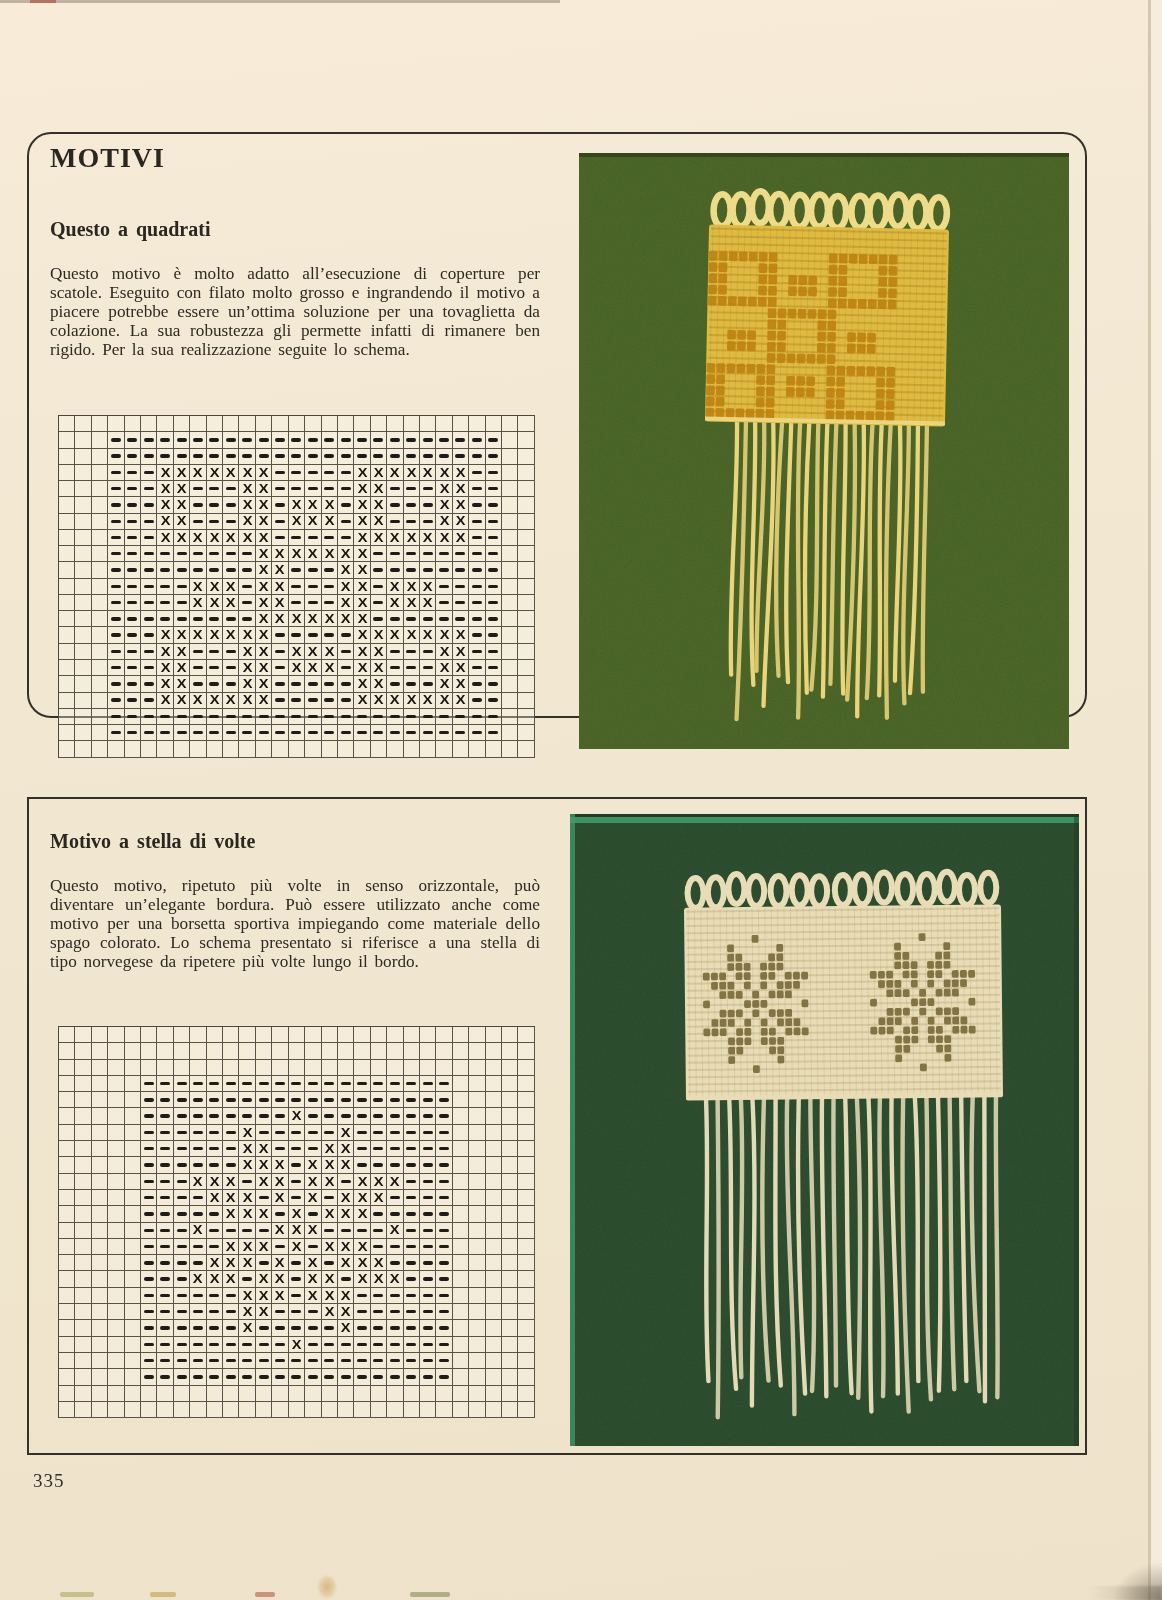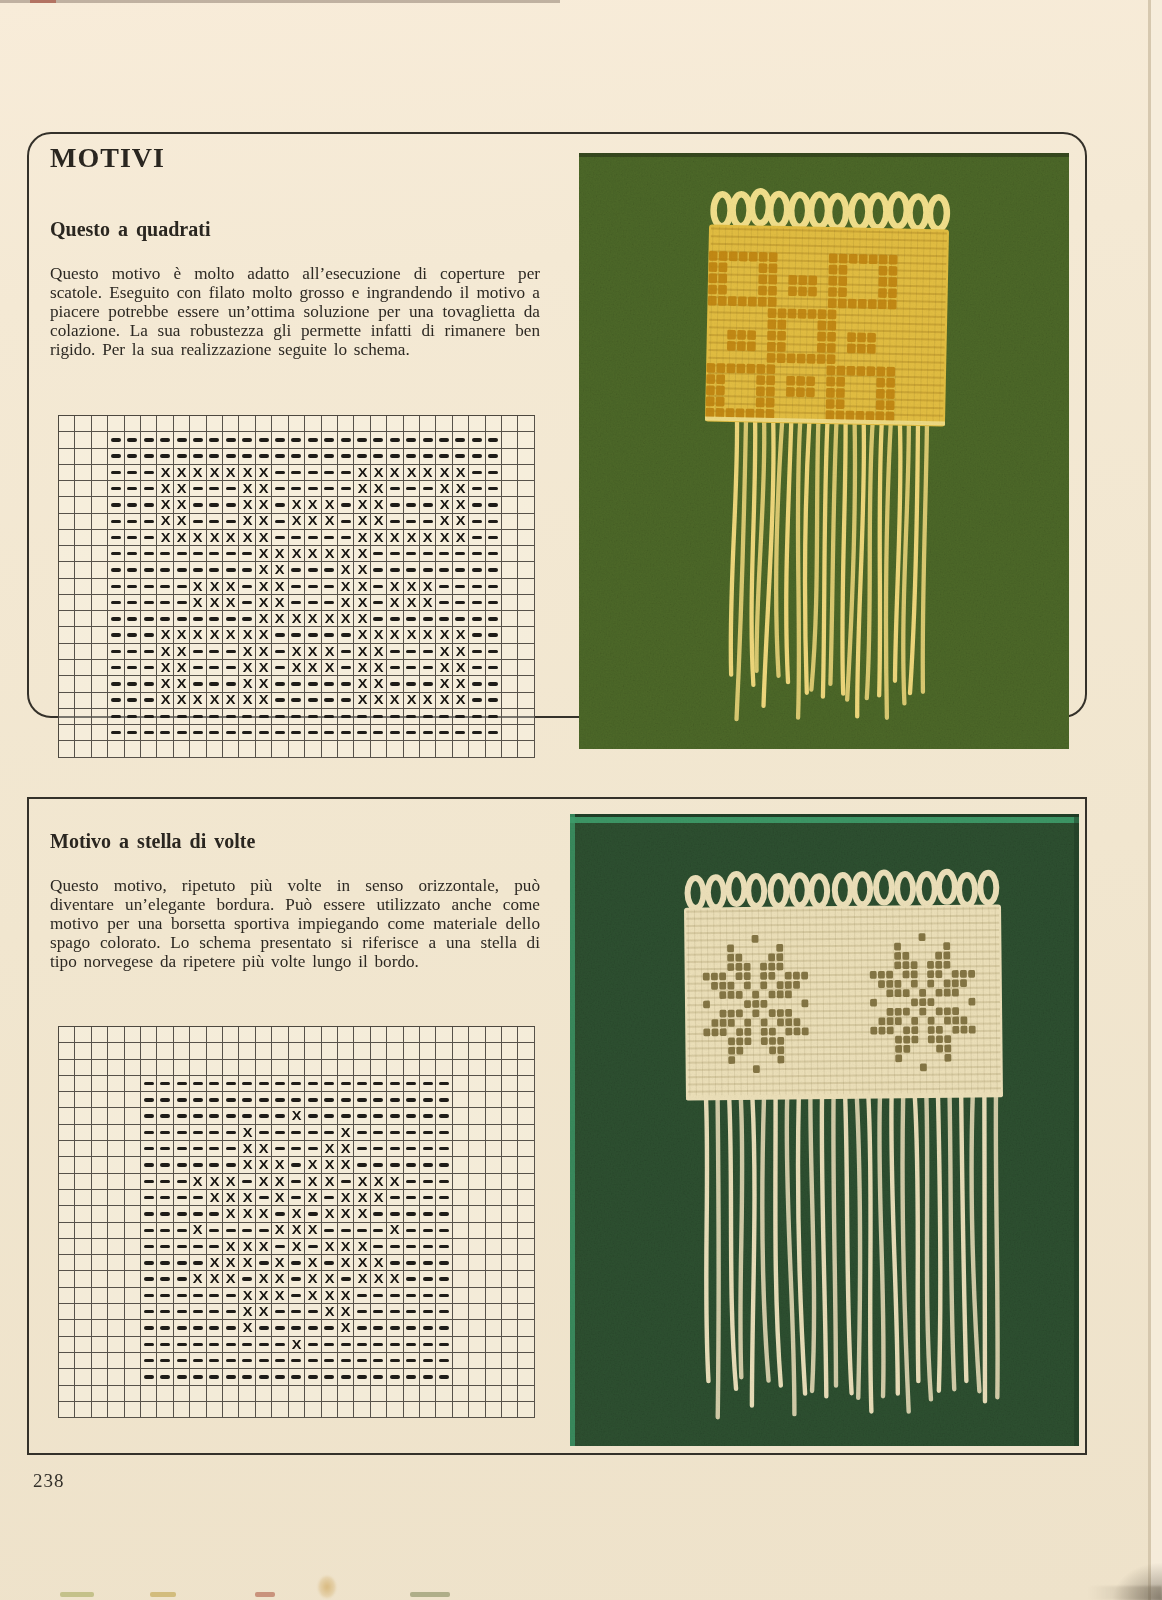--- a/index.html
+++ b/index.html
@@ -3610,21 +3610,21 @@
             <rect x="324.7" y="241.0" width="6.8" height="7.7" fill="#7c6c3b" rx="1.5" opacity="0.92"></rect>
             <rect x="373.9" y="241.0" width="6.8" height="7.7" fill="#7c6c3b" rx="1.5" opacity="0.92"></rect>
             <rect x="349.3" y="250.3" width="6.8" height="7.7" fill="#7c6c3b" rx="1.5" opacity="0.92"></rect>
             <line x1="115" y1="282" x2="432" y2="282" stroke="#ece0b9" stroke-width="4" opacity="0.9"></line>
           </g>
           <rect x="0" y="0" width="509" height="632" filter="url(#feltB)" opacity="0.18" style="mix-blend-mode:multiply"></rect>
         </svg>
     </div>
   </section>
 
-  <div class="pagenum">238</div>
+  <div class="pagenum">335</div>
 
   <div class="artifact stain"></div>
   <div class="artifact br-smudge"></div>
   <div class="artifact br-corner"></div>
   <div class="artifact speck sp1"></div>
   <div class="artifact speck sp2"></div>
   <div class="artifact speck sp3"></div>
   <div class="artifact speck sp4"></div>
 </div>
 

